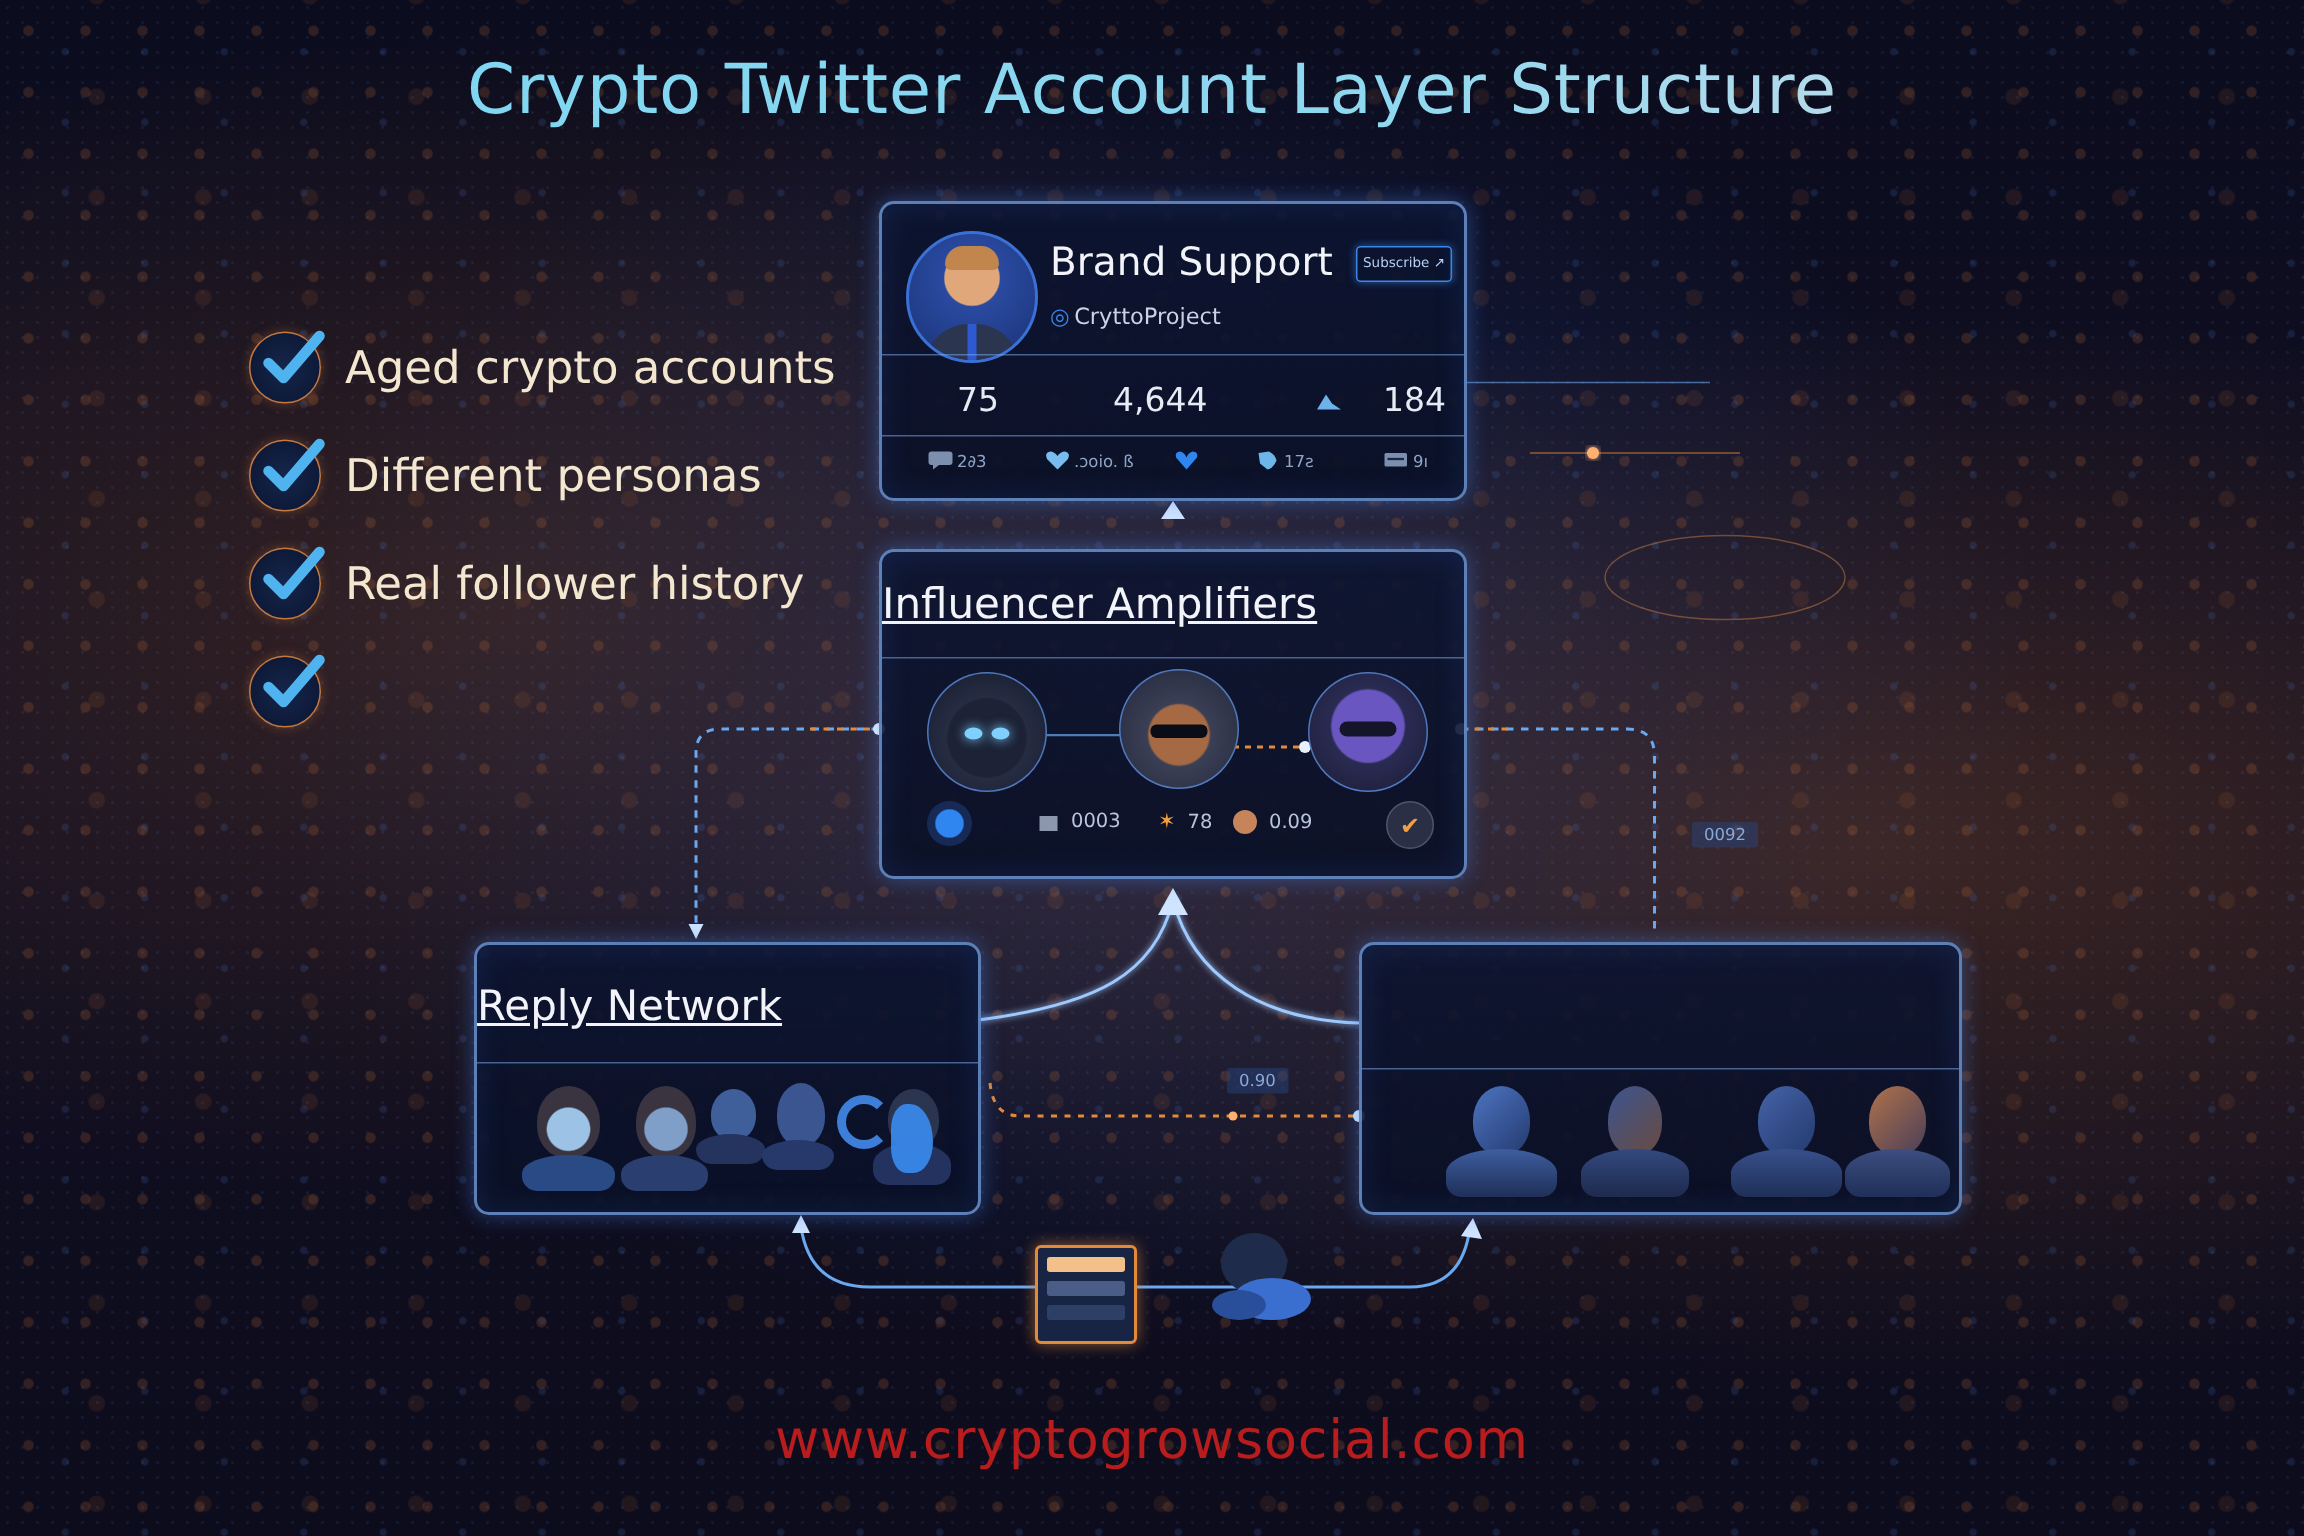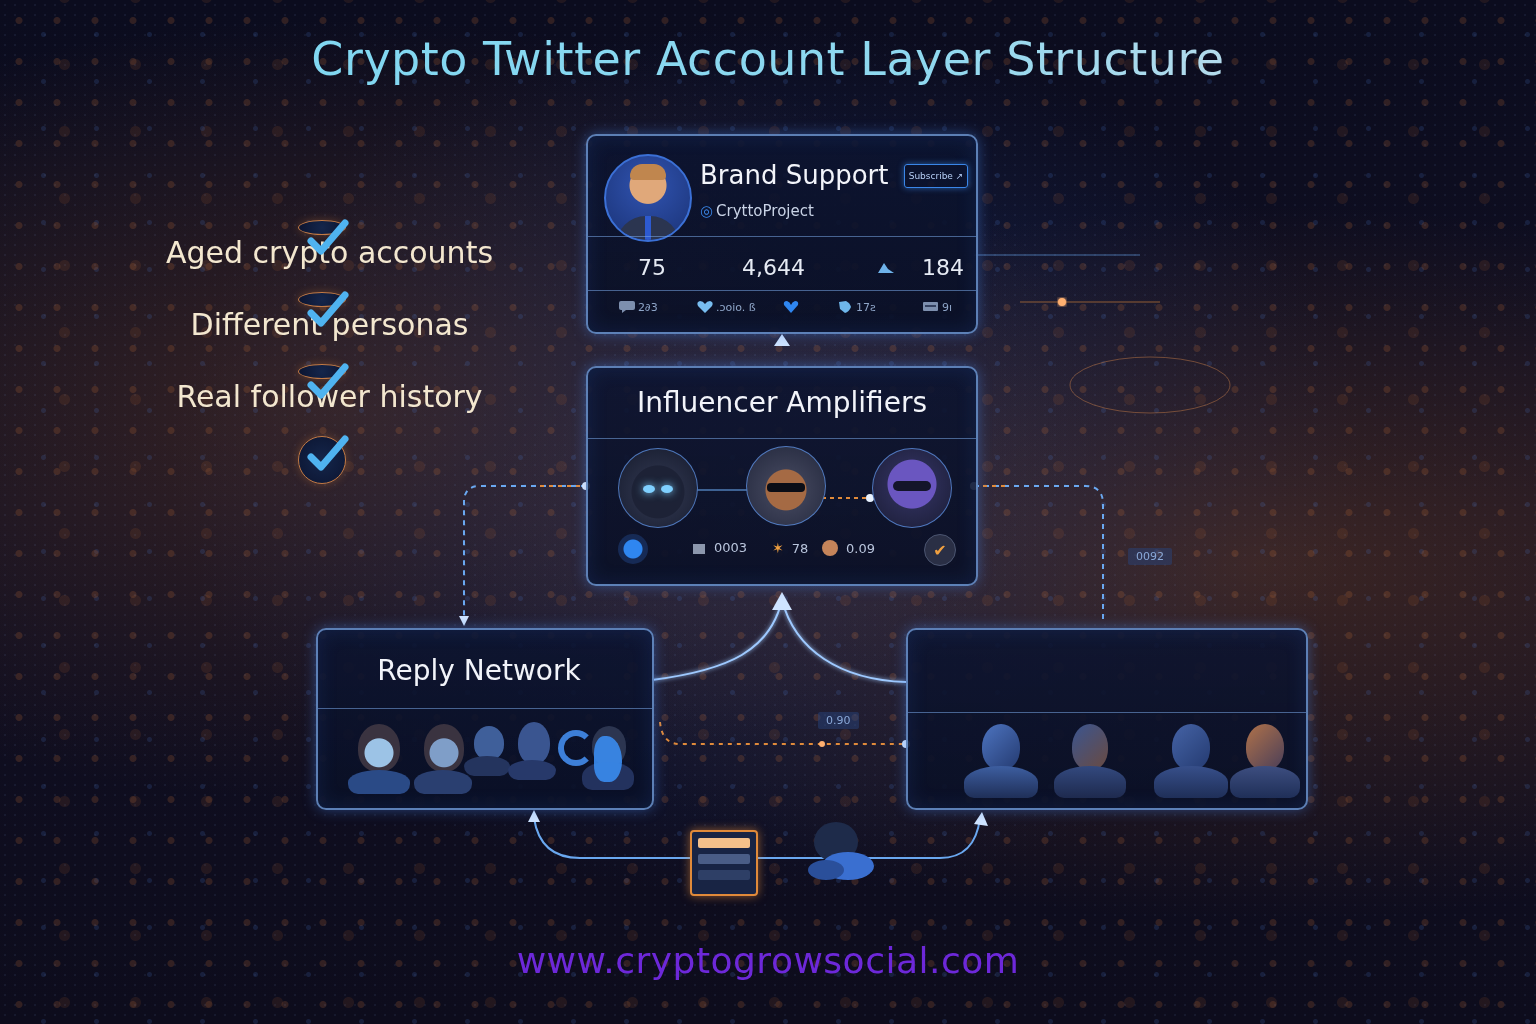--- a/index.html
+++ b/index.html
@@ -22,24 +22,24 @@
     background-position:0 0, 17px 11px, 29px 31px;
     opacity:0.55;
   }
   .grid{position:absolute;inset:0;pointer-events:none;
     background-image:radial-gradient(circle, rgba(120,160,230,0.25) 0 0.8px, transparent 1.2px);
     background-size:10px 10px;opacity:0.35;}
   .title{position:absolute;left:0;right:0;top:32px;text-align:center;
     font-size:46px;font-weight:400;letter-spacing:0.5px;
     background:linear-gradient(90deg,#79d6f2 0%,#8fd8ef 60%,#d9dde8 100%);
     -webkit-background-clip:text;background-clip:text;color:transparent;}
-  .footer{position:absolute;left:0;right:0;top:940px;text-align:center;font-size:36px;color:#6d28d9;letter-spacing:0.5px;}
+  .footer{position:absolute;left:0;right:0;top:940px;text-align:center;font-size:36px;color:#b91c1c;letter-spacing:0.5px;}
 
   .checklist{position:absolute;left:166px;top:220px;}
-  .check-item{display:flex;align-items:center;height:50px;margin-bottom:22px;flex-direction:column;}
+  .check-item{display:flex;align-items:center;height:50px;margin-bottom:22px;}
   .check-item:nth-child(4){margin-top:6px;}
   .check-circle{width:46px;height:46px;border-radius:50%;border:1.5px solid #c27a45;
     background:radial-gradient(circle,#15264b 0%,#0b1430 100%);position:relative;margin-right:16px;box-shadow:0 0 8px rgba(200,120,60,0.35);}
   .check-circle svg{position:absolute;left:6px;top:-4px;}
   .check-label{font-size:30px;color:#f3e7cf;}
 
   .panel{position:absolute;border:2px solid rgba(120,165,230,0.75);border-radius:10px;
     background:linear-gradient(180deg,rgba(12,20,48,0.88),rgba(10,16,38,0.92));
     box-shadow:0 0 14px rgba(70,130,230,0.45), inset 0 0 20px rgba(40,90,180,0.2);}
   .panel .divider{position:absolute;left:0;right:0;height:1px;background:rgba(120,165,230,0.55);}
@@ -57,21 +57,21 @@
   .brand-handle{position:absolute;left:112px;top:66px;font-size:15px;color:#c9d3e6;}
   .brand-handle .at{color:#3a86e8;margin-right:3px;}
   .brand-stats{position:absolute;left:0;right:0;top:106px;height:50px;display:flex;align-items:center;}
   .brand-stat{position:absolute;font-size:22px;color:#e6ebf4;}
   .brand-actions{position:absolute;left:0;right:0;top:154px;height:40px;}
   .action{position:absolute;top:10px;display:flex;align-items:center;gap:2px;font-size:11px;color:#8ea5c8;}
   .action .ico{width:18px;height:14px;}
 
   
   #influencer{left:586px;top:366px;width:388px;height:216px;}
-  .panel-title{position:absolute;left:0;right:0;text-align:center;font-size:28px;color:#f2f4fa;}
+  .panel-title{position:absolute;left:0;right:0;text-align:left;font-size:28px;color:#f2f4fa;text-decoration:underline;}
   .inf-avatar{position:absolute;top:80px;width:78px;height:78px;border-radius:50%;border:1.5px solid rgba(90,140,220,0.8);overflow:hidden;}
   .inf-stats{position:absolute;left:0;right:0;top:172px;height:30px;padding-left:24px;}
   .inf-stat{position:absolute;display:flex;align-items:center;gap:8px;font-size:13px;color:#b9c5dc;}
   .badge-round{position:absolute;width:30px;height:30px;border-radius:50%;}
 
   
   #reply{left:316px;top:628px;width:334px;height:178px;}
   #passive{left:906px;top:628px;width:398px;height:178px;}
   .person{position:absolute;}
   .person .head{position:absolute;border-radius:50% 50% 45% 45%;}

